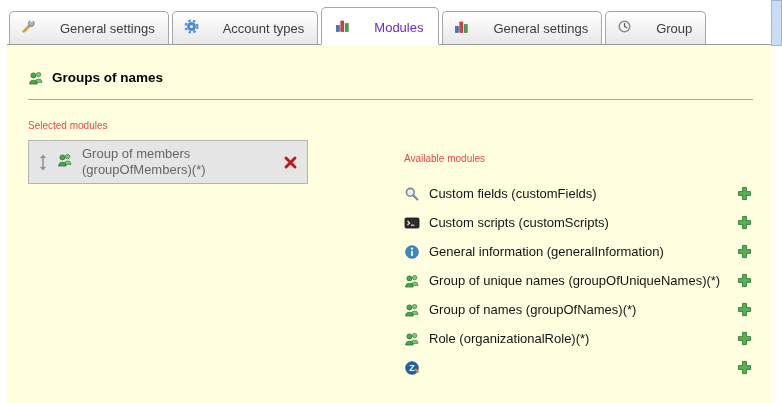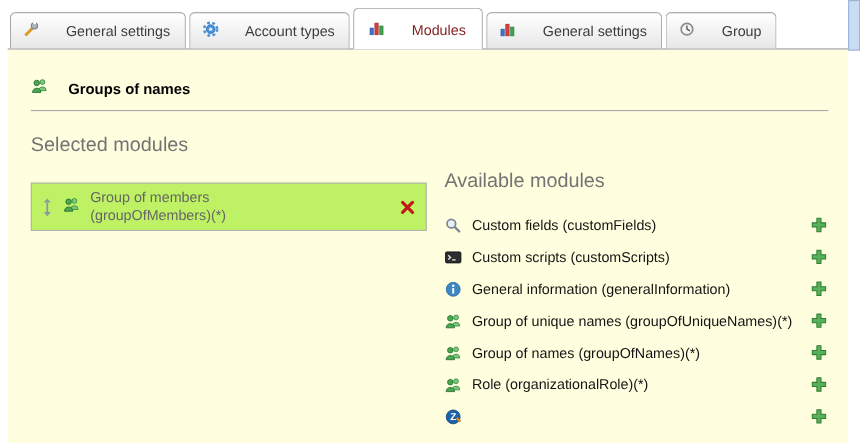--- a/index.html
+++ b/index.html
@@ -23,48 +23,48 @@
     border:1px solid #a6a6a6; border-bottom:none;
     border-radius:5px 5px 0 0;
     cursor:pointer; white-space:nowrap;
   }
   .tab.active {
     background:#ffffff;
     padding:10px 15px 8px 13px;
     margin-bottom:-1px;
     border-bottom:1px solid #ffffff;
     position:relative; z-index:3;
-    color:#7f1d1d;
+    color:#6d28d9;
   }
   .tab svg { flex:none; }
   
   .scroll-thumb {
     position:absolute; top:0; right:0; width:11px; height:46px;
     background:#c9dcf3; border:1px solid #9ab4d4; box-sizing:border-box; z-index:4;
   }
   
   .content {
     position:absolute; top:44px; left:7px; right:11px; bottom:0;
     background:#ffffe0;
     padding:26px 16px 0 21px; box-sizing:border-box;
   }
-  .section-header { display:flex; align-items:center; gap:18px; }
+  .section-header { display:flex; gap:8px; }
   .section-header .title { font-size:13.5px; font-weight:bold; color:#000; }
   hr.section-divider {
     border:none; border-top:1px solid #a8a8a8;
     margin:9px 2px 14px 0;
   }
   .columns { display:flex; }
   .col-left  { width:352px; flex:none; }
   .col-right { flex:1; margin-left:24px;margin-top:33px; }
-  .col-title { font-size:18px; color:#737373; margin:6px 0 0 0; }
+  .col-title { font-size:10px; color:#ef4444; margin:6px 0 0 0; }
   
   .selected-row {
-    margin-top:24px; width:360px; box-sizing:border-box;
-    background:#bef264; border:1px solid #b3b3b3;
+    margin-top:9px; width:280px; box-sizing:border-box;
+    background:#e5e5e5; border:1px solid #b3b3b3;
     padding:5px 9px; min-height:40px;
     display:flex; align-items:center; gap:9px;
   }
   .selected-row .drag { cursor:grab; display:flex; align-items:center; }
   .selected-text { font-size:13px; line-height:16px; color:#666666; }
   .selected-row .remove { margin-left:auto; cursor:pointer; display:flex; }
   
   .avail-list { margin-top:15px; }
   .avail-row  { display:flex; align-items:center; height:29px; }
   .avail-row .icon { flex:none; display:flex; }

